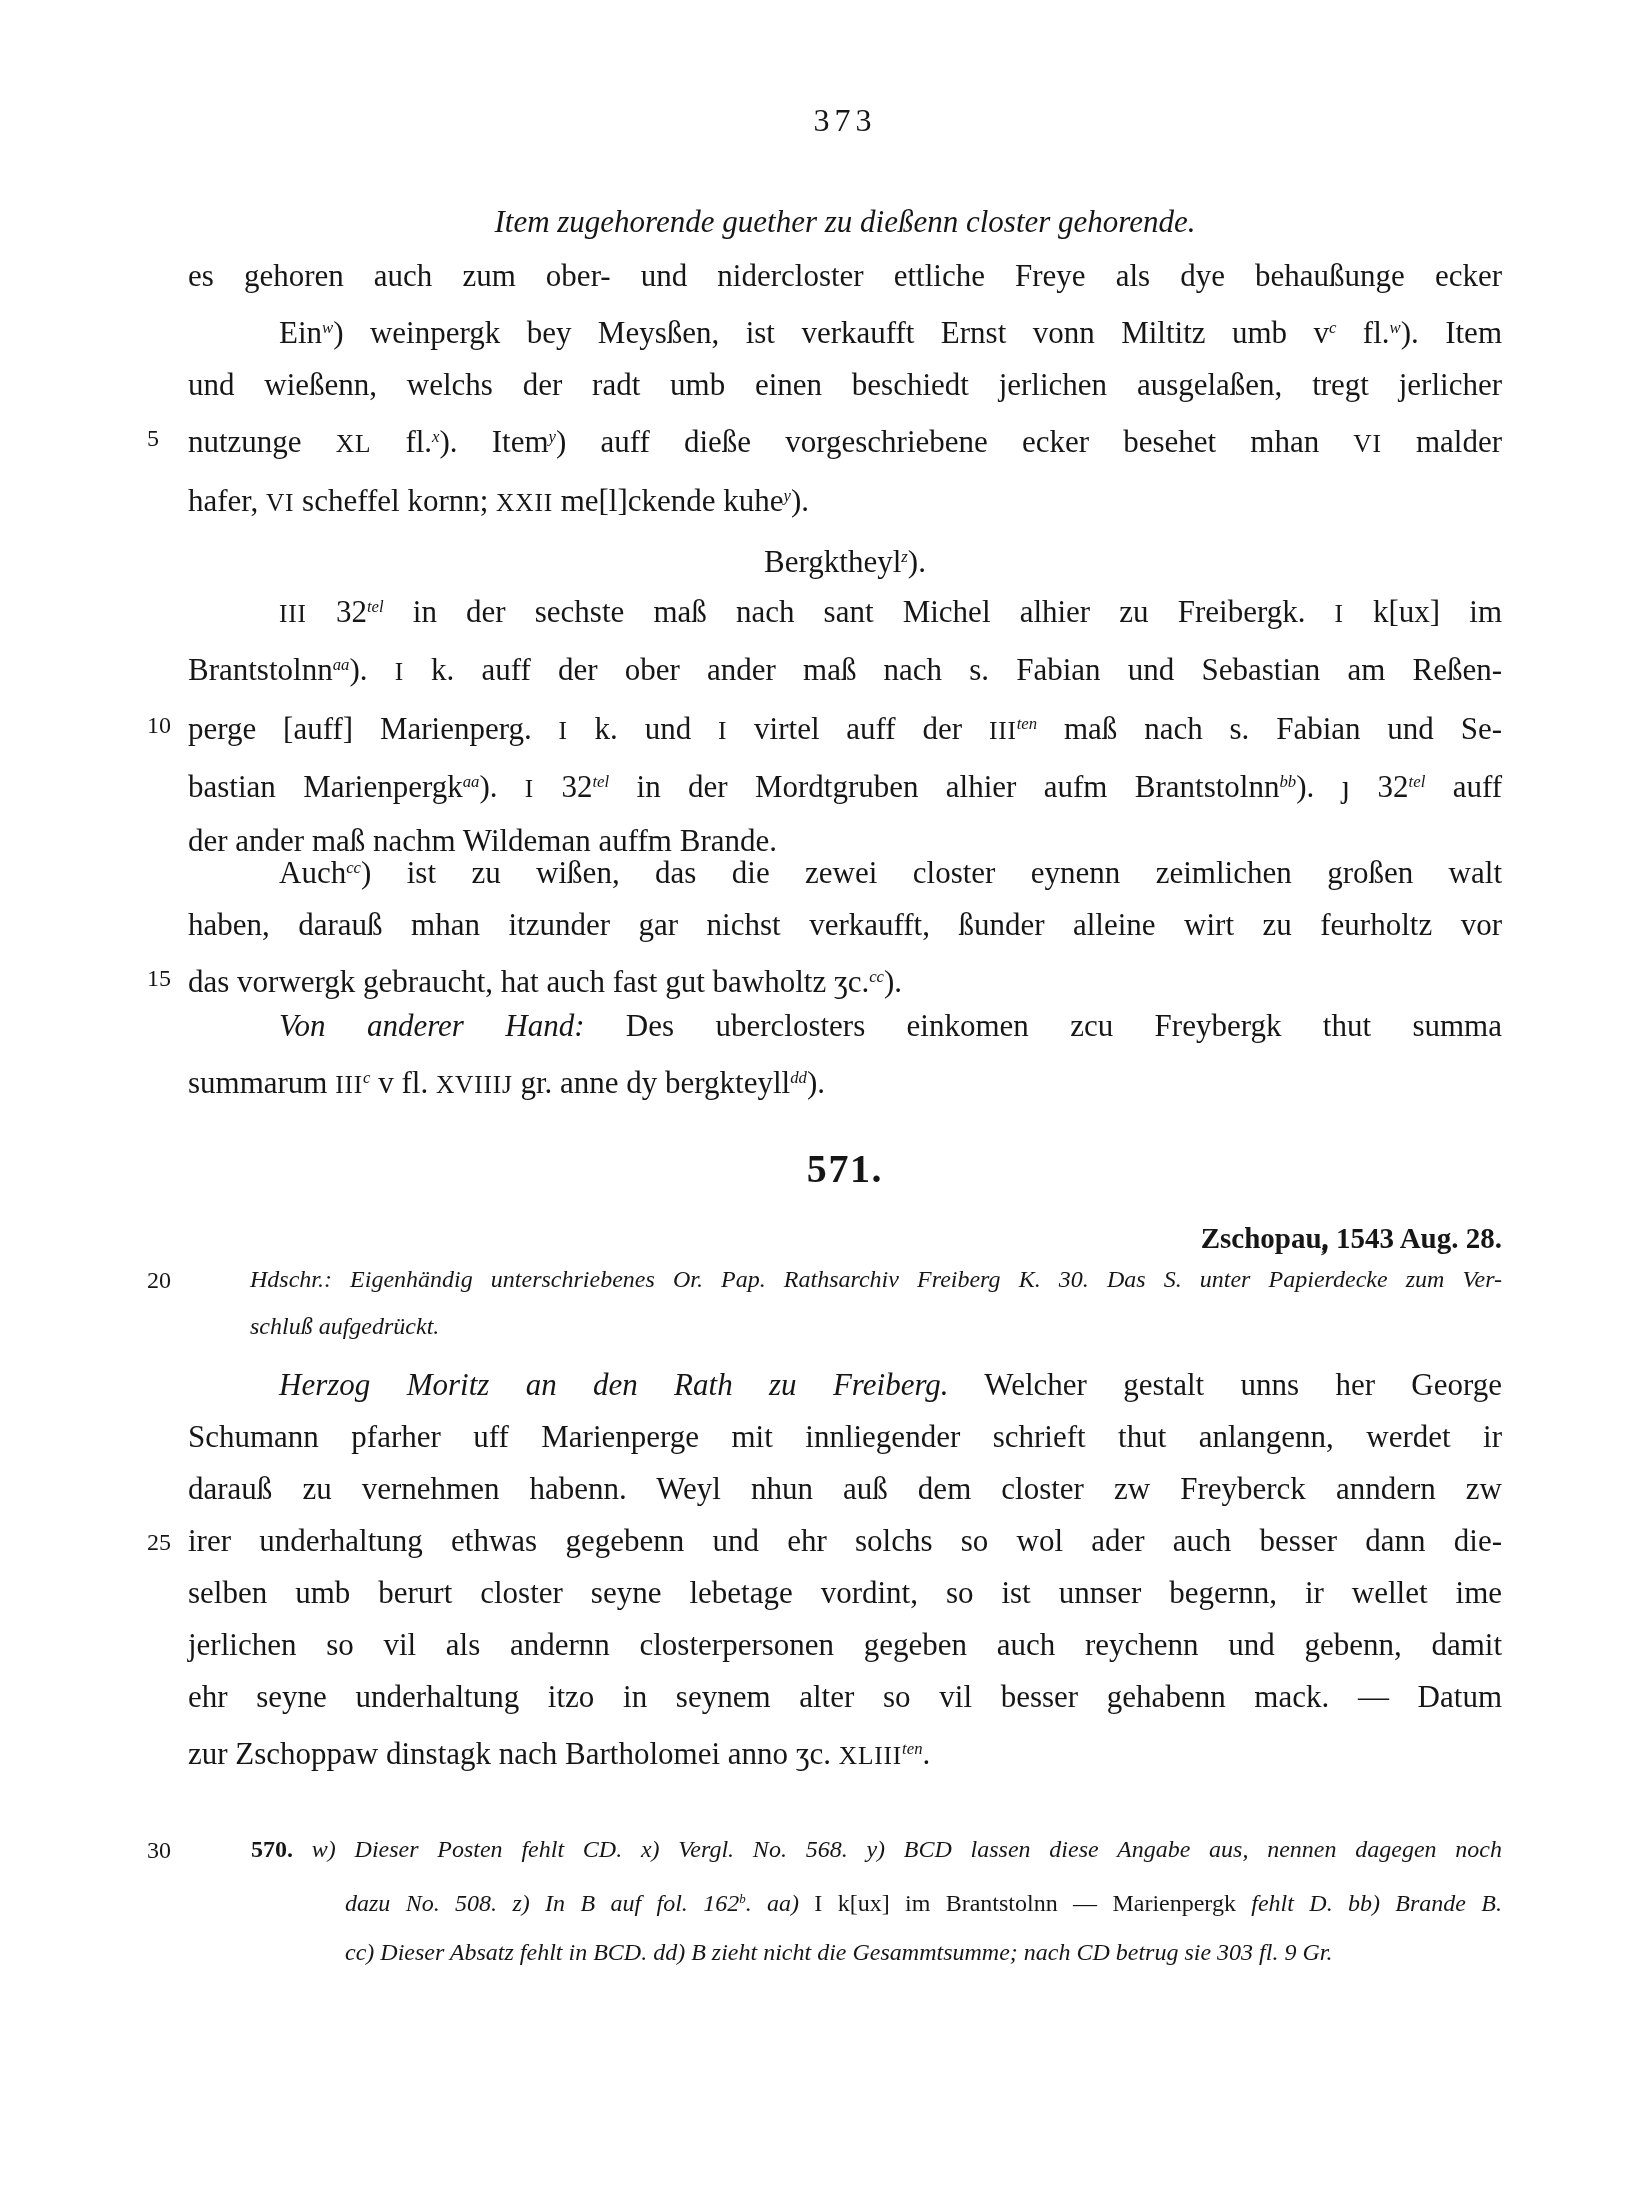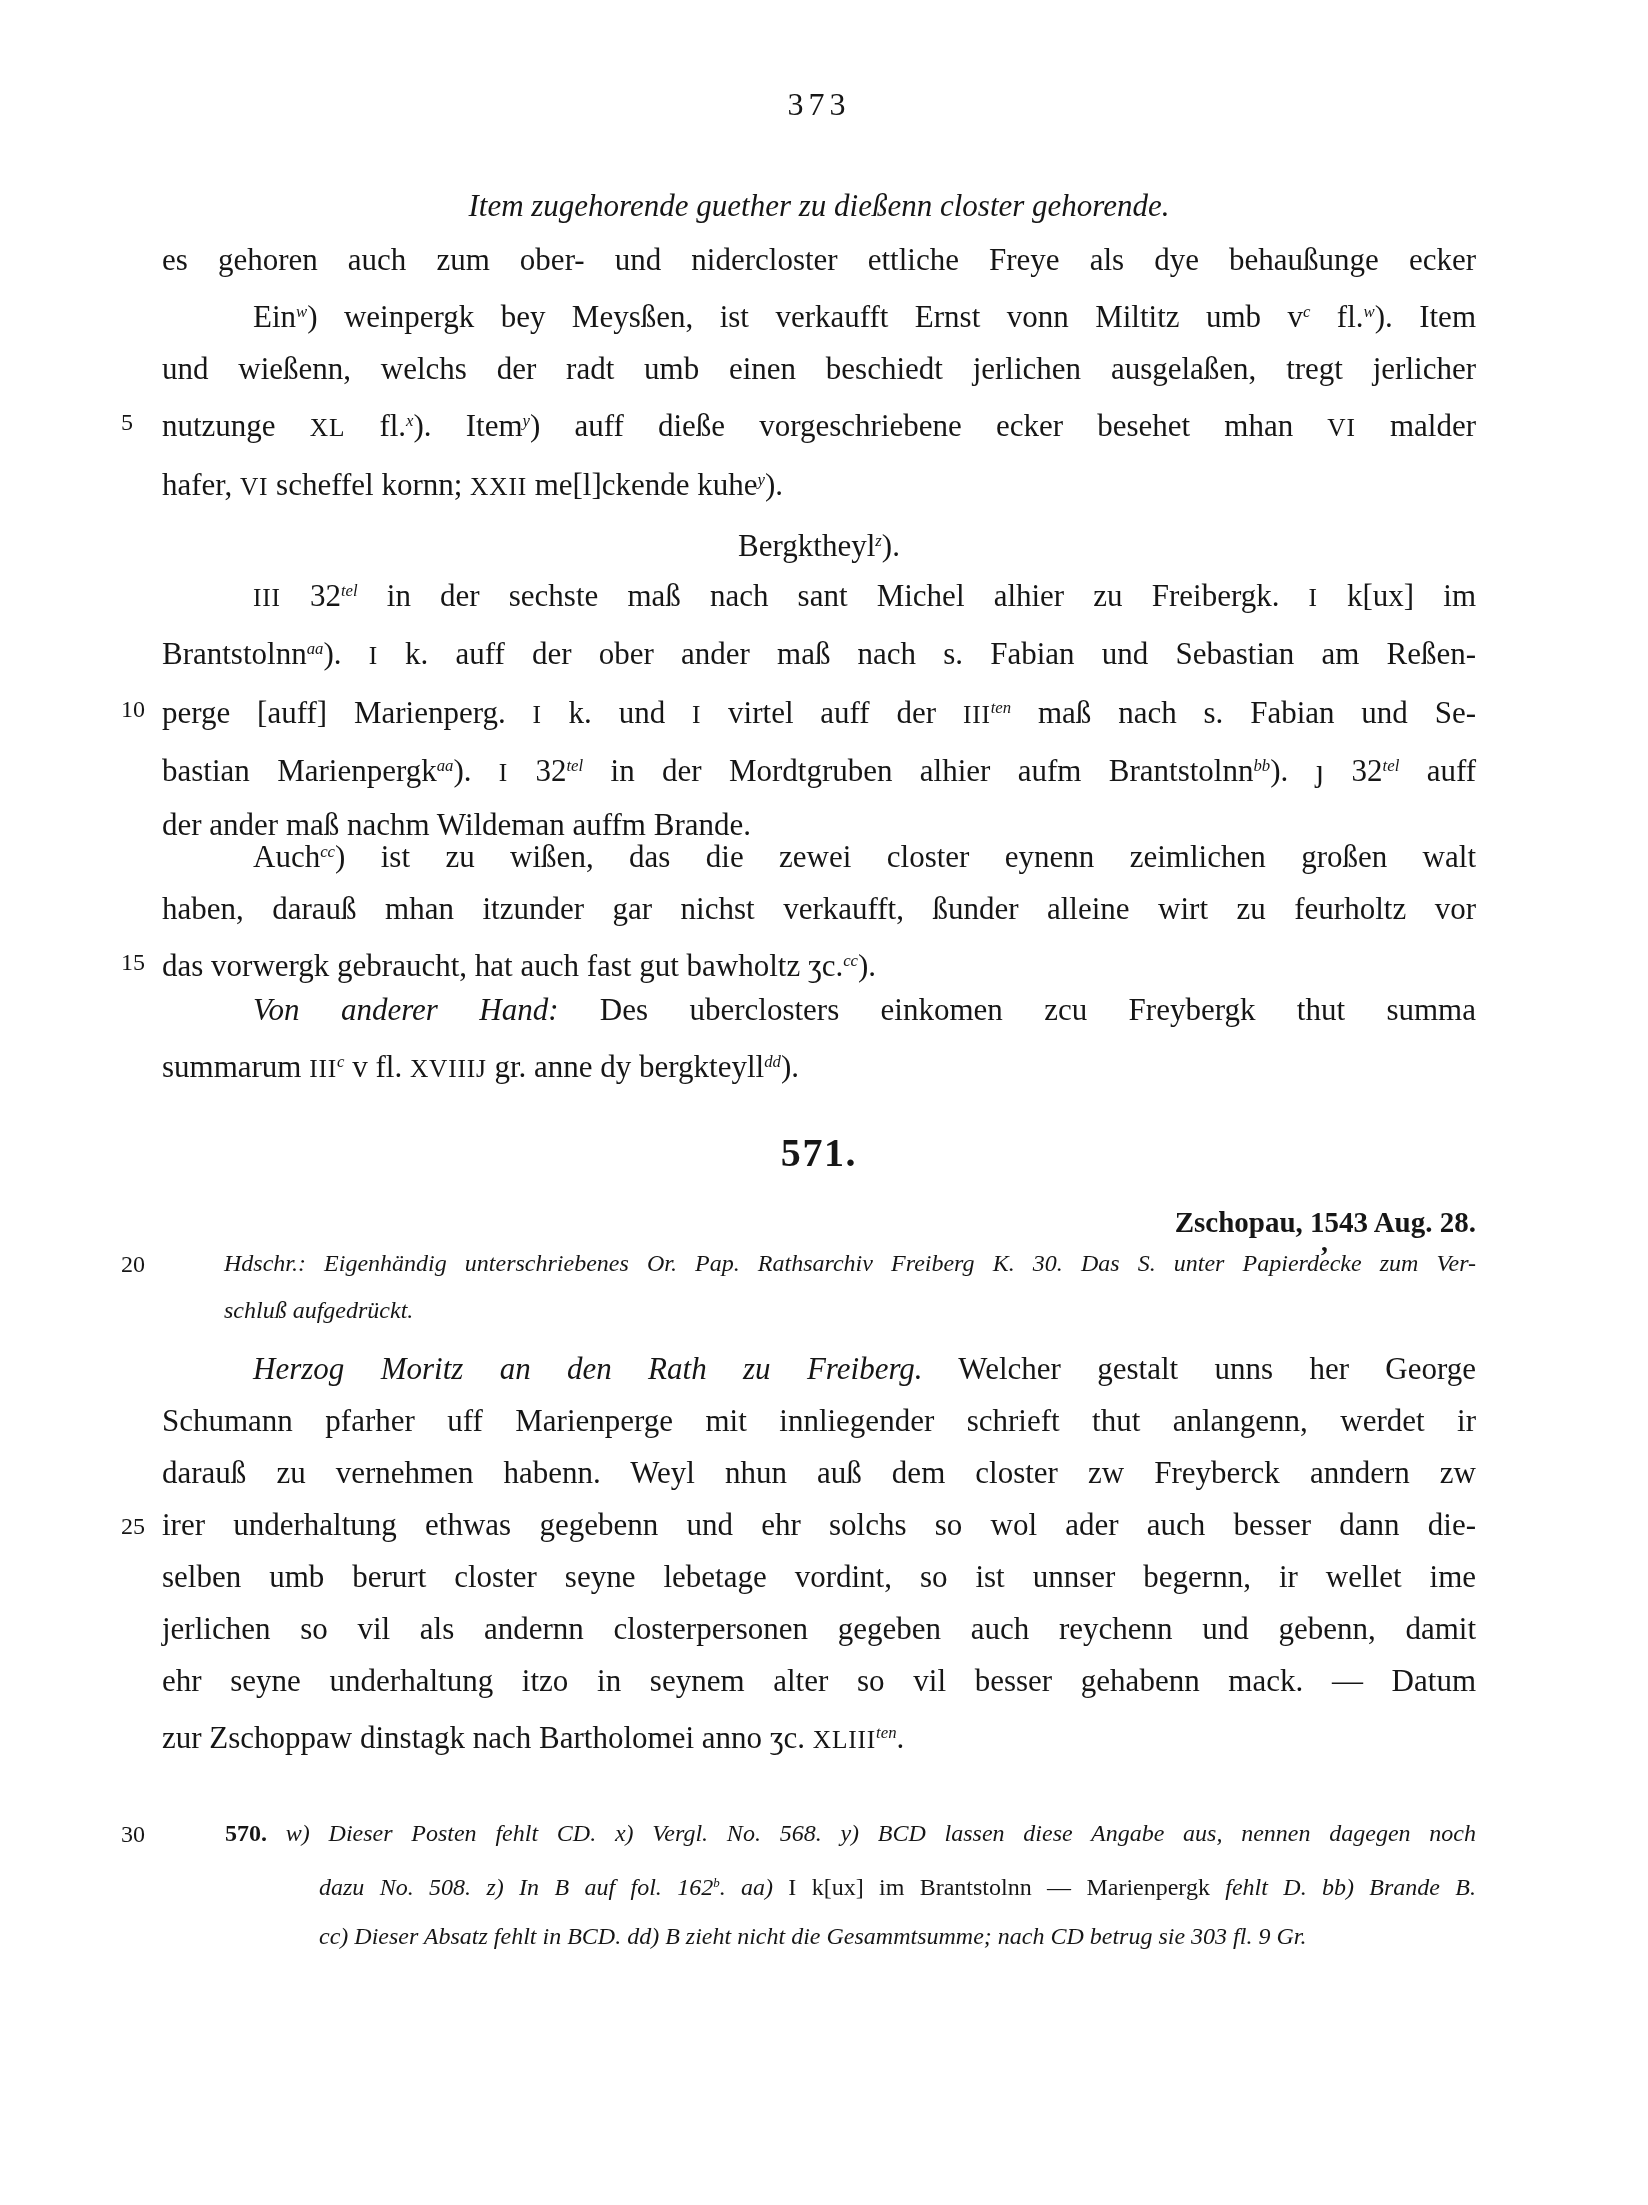--- a/index.html
+++ b/index.html
@@ -5,22 +5,22 @@
   html,body{margin:0;padding:0;background:#e8e8e8;}
   .page{
     position:relative;
     width:1649px;height:2205px;
     background:#ffffff;
     color:#161616;
     font-family:"Liberation Serif","DejaVu Serif",serif;
     overflow:hidden;
   }
   .block{
-    position:absolute;left:162px;width:1314px;
-    font-size:31px;line-height:52px;
+    position:absolute;left:188px;width:1314px;
+    font-size:31px;line-height:52px;margin-top:16px;
   }
   .line{position:relative;display:block;}
   .j{text-align:justify;text-align-last:justify;}
   .l{text-align:left;text-align-last:left;}
   .c{text-align:center;text-align-last:center;}
   .ind{padding-left:91px;}
   .hind{padding-left:62px;}
   .find{padding-left:63px;}
   .cont{padding-left:157px;}
   .sup{font-size:0.54em;vertical-align:0.62em;font-style:italic;letter-spacing:0;}

